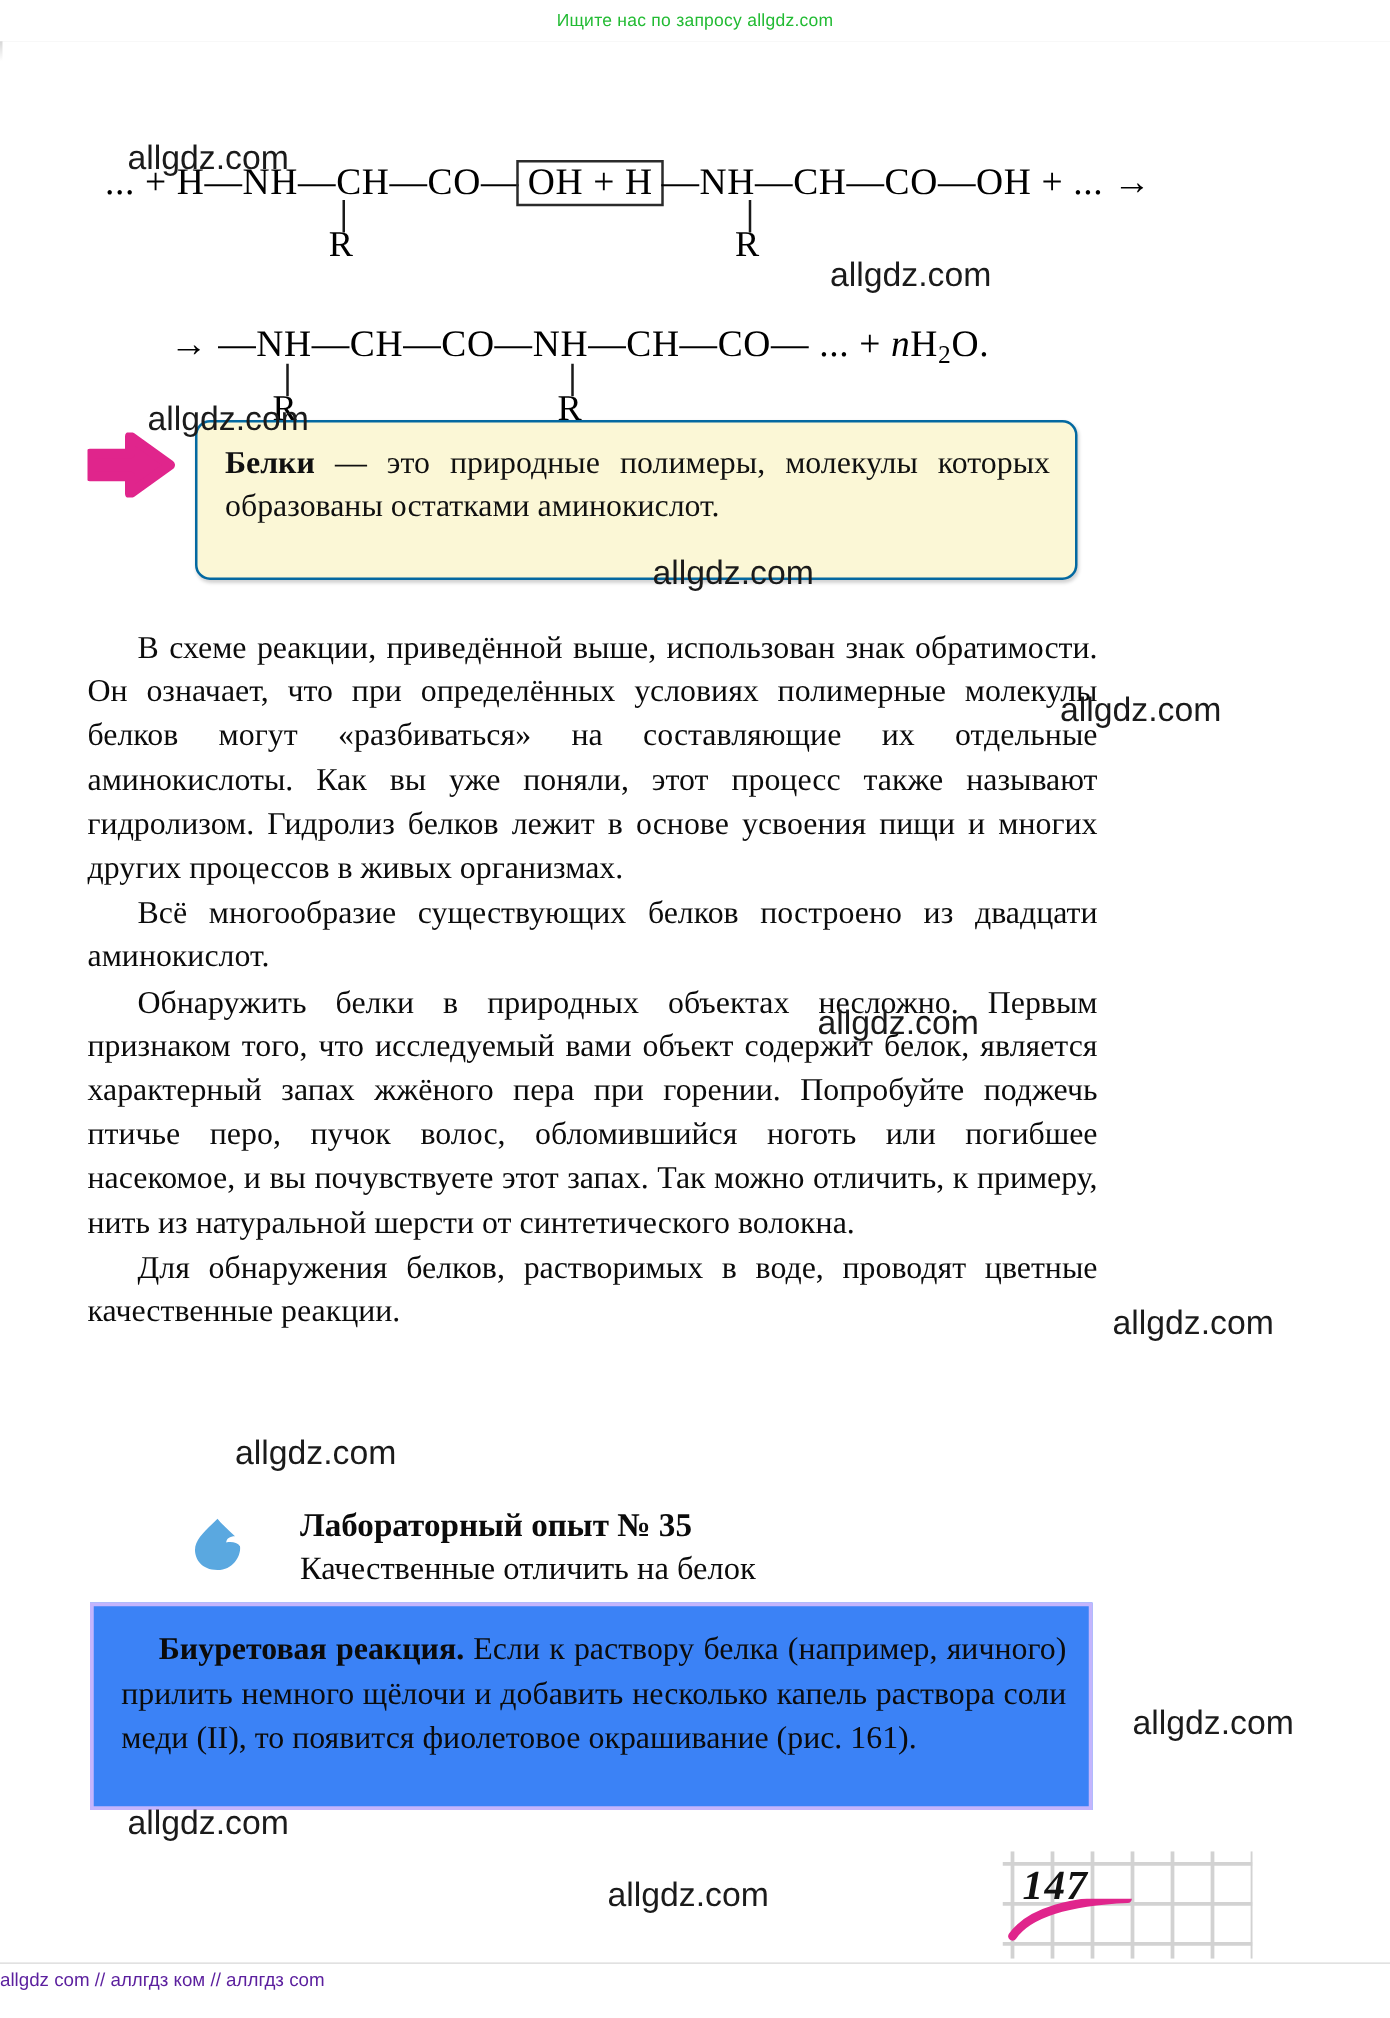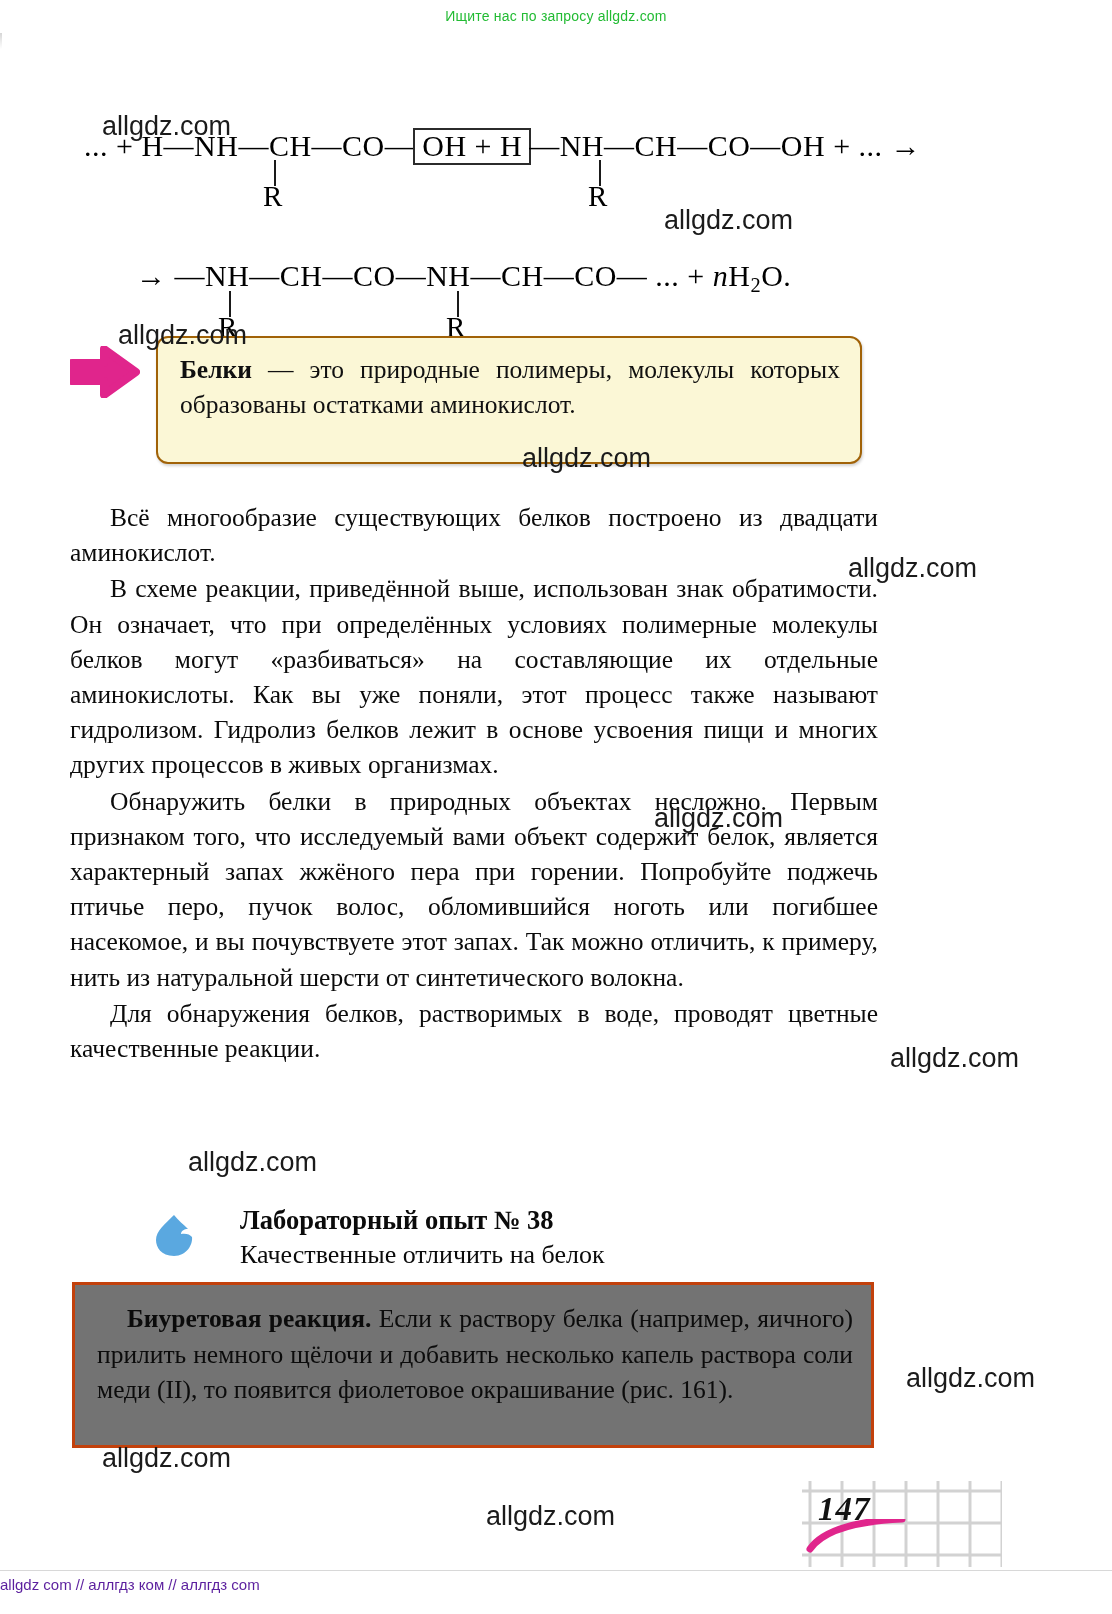--- a/index.html
+++ b/index.html
@@ -118,21 +118,21 @@
     position: absolute;
     left: 0; top: 10px;
     width: 70px; height: 52px;
   }
   .callout {
     position: absolute;
     left: 86px; top: 0;
     width: 706px;
     height: 128px;
     background: #fbf7d6;
-    border: 2px solid #a16207;
+    border: 2px solid #0369a1;
     border-radius: 12px;
     box-sizing: border-box;
     box-shadow: 1px 2px 3px rgba(0,0,0,.18);
   }
   .callout-text {
     position: absolute;
     left: 22px; top: 14px;
     width: 660px;
     font-size: 25.5px;
     line-height: 35px;
@@ -192,23 +192,23 @@
     font-family: "Liberation Serif", serif;
   }
 
   
   .pink-box {
     position: absolute;
     left: 70px;
     top: 1249px;
     width: 802px;
     height: 166px;
-    border: 3px solid #c2410c;
+    border: 3px solid #c4b5fd;
     box-sizing: border-box;
-    background: #737373;
+    background: #3b82f6;
     z-index: 2;
   }
   .pink-text {
     position: absolute;
     left: 22px; top: 16px;
     width: 756px;
     font-size: 25.5px;
     line-height: 35.5px;
     text-align: justify;
     color: #0b0b0b;
@@ -296,31 +296,31 @@
       <path d="M2 17 h32 v-14 l32 23 l-32 23 v-14 h-32 z" fill="#e0258c" stroke="#e0258c" stroke-width="8" stroke-linejoin="round"></path>
     </svg>
     <div class="callout">
       <div class="callout-text">
         <b>Белки</b><span> — это природные полимеры, молекулы которых образованы остатками аминокислот.</span>
       </div>
     </div>
   </div>
 
   <div class="body-col">
+    <p class="para">В схеме реакции, приведённой выше, использован знак обратимости. Он означает, что при определённых условиях полимерные молекулы белков могут «разбиваться» на составляющие их отдельные аминокислоты. Как вы уже поняли, этот процесс также называют гидролизом. Гидролиз белков лежит в основе усвоения пищи и многих других процессов в живых организмах.</p>
     <p class="para">Всё многообразие существующих белков построено из двадцати аминокислот.</p>
-    <p class="para">В схеме реакции, приведённой выше, использован знак обратимости. Он означает, что при определённых условиях полимерные молекулы белков могут «разбиваться» на составляющие их отдельные аминокислоты. Как вы уже поняли, этот процесс также называют гидролизом. Гидролиз белков лежит в основе усвоения пищи и многих других процессов в живых организмах.</p>
     <p class="para">Обнаружить белки в природных объектах несложно. Первым признаком того, что исследуемый вами объект содержит белок, является характерный запах жжёного пера при горении. Попробуйте поджечь птичье перо, пучок волос, обломившийся ноготь или погибшее насекомое, и вы почувствуете этот запах. Так можно отличить, к примеру, нить из натуральной шерсти от синтетического волокна.</p>
     <p class="para">Для обнаружения белков, растворимых в воде, проводят цветные качественные реакции.</p>
   </div>
 
   <div class="lab-block">
     <svg class="drop-icon" viewBox="0 0 42 46">
       <path d="M20 45 C7 45 2 36 2 29 C2 20 11 13 20 4 C24 9 30 14 34 18 C30 18 27 20 27 23 C31 22 36 23 38 26 C39 33 33 45 20 45 Z" fill="#5aa8e0"></path>
     </svg>
-    <div class="lab-title">Лабораторный опыт № 38</div>
+    <div class="lab-title">Лабораторный опыт № 35</div>
     <div class="lab-sub">Качественные отличить на белок</div>
   </div>
 
   <div class="pink-box">
     <div class="pink-text">
       <b>Биуретовая реакция.</b><span> Если к раствору белка (например, яичного) прилить немного щёлочи и добавить несколько капель раствора соли меди (II), то появится фиолетовое окрашивание (рис. 161).</span>
     </div>
   </div>
 
   <div class="pagenum-wrap">

